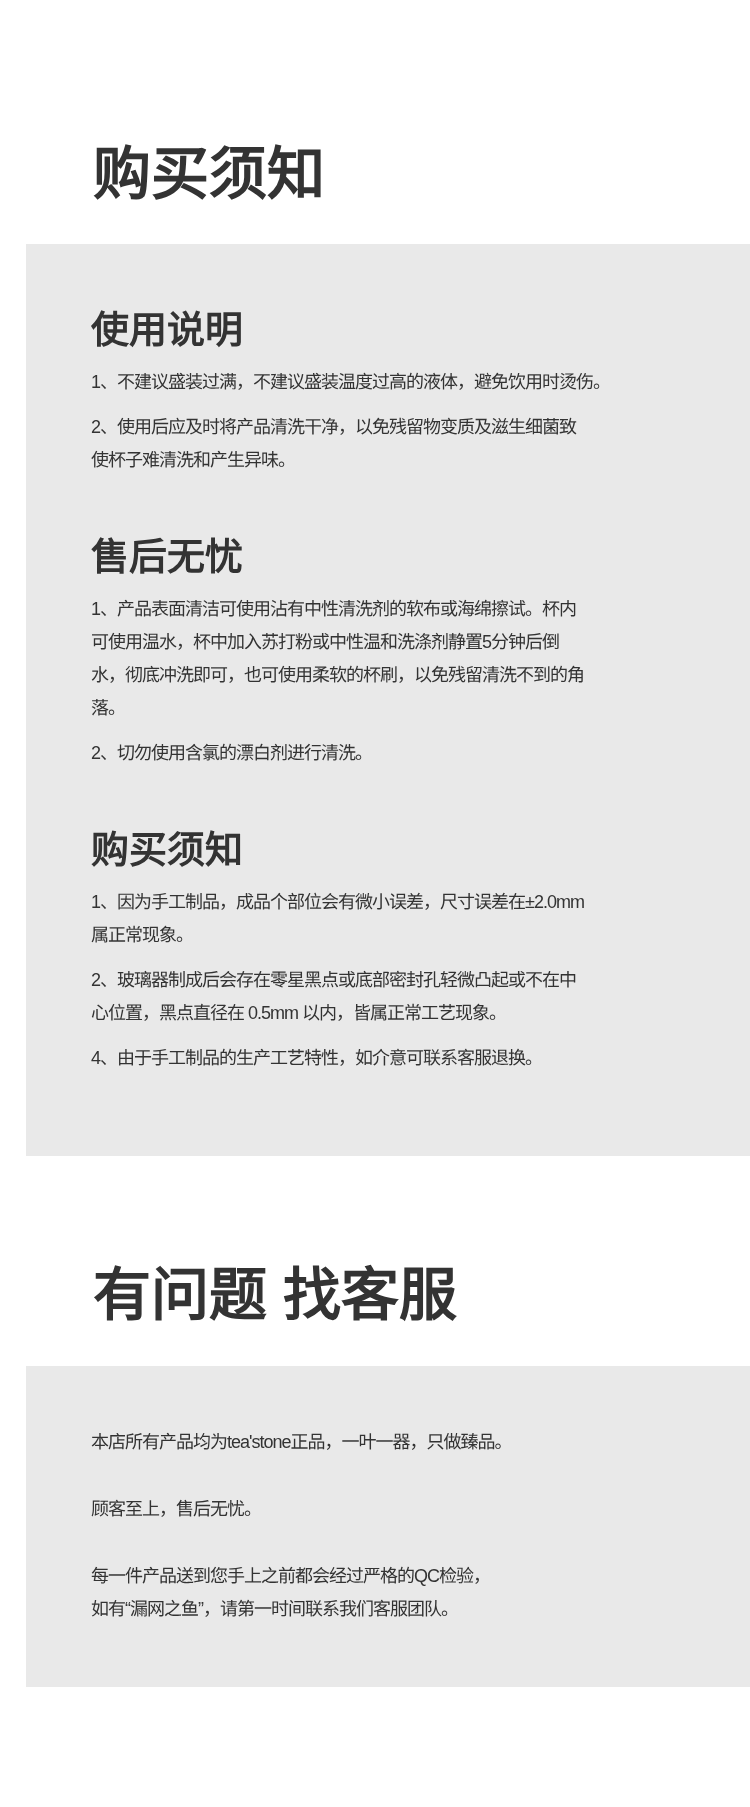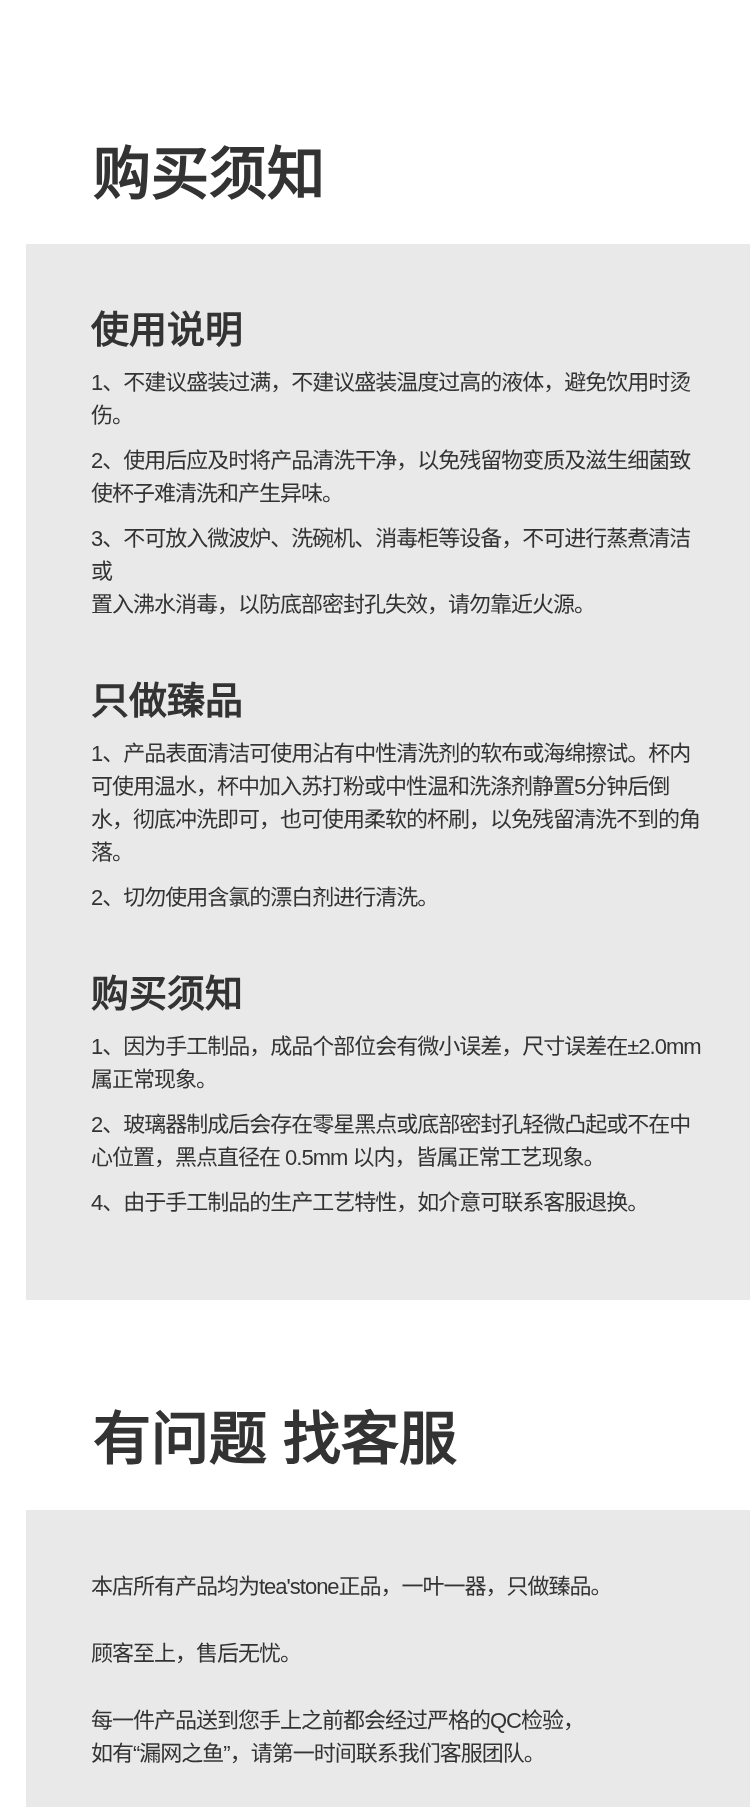--- a/index.html
+++ b/index.html
@@ -43,21 +43,21 @@
     padding: 6px 52px 68px 52px;
   }
   .notice h2 {
     font-size: 38px;
     font-weight: 700;
     line-height: 44px;
     color: var(--text);
     margin: 58px 0 14px 0;
   }
   .notice p, .service-body p {
-    font-size: 22px;
+    font-size: 18px;
     letter-spacing: -1px;
     line-height: 33px;
     font-weight: 400;
     color: var(--text);
   }
   .notice p { margin: 12px 0 0 0; }
 
   .service-body {
     padding: 47px 52px 48px 52px;
   }
@@ -71,25 +71,24 @@
 <div class="band band-white intro">
   <h1 class="big-title">购买须知</h1>
 </div>
 
 <div class="band band-gray notice">
 
   <section>
     <h2>使用说明</h2>
     <p>1、不建议盛装过满，不建议盛装温度过高的液体，避免饮用时烫伤。</p>
     <p>2、使用后应及时将产品清洗干净，以免残留物变质及滋生细菌致<br>使杯子难清洗和产生异味。</p>
-    <p>3、不可放入微波炉、洗碗机、消毒柜等设备，不可进行蒸煮清洁或<br>置入沸水消毒，以防底部密封孔失效，请勿靠近火源。</p>
   </section>
 
   <section>
-    <h2>只做臻品</h2>
+    <h2>售后无忧</h2>
     <p>1、产品表面清洁可使用沾有中性清洗剂的软布或海绵擦试。杯内<br>可使用温水，杯中加入苏打粉或中性温和洗涤剂静置5分钟后倒<br>水，彻底冲洗即可，也可使用柔软的杯刷，以免残留清洗不到的角<br>落。</p>
     <p>2、切勿使用含氯的漂白剂进行清洗。</p>
   </section>
 
   <section>
     <h2>购买须知</h2>
     <p>1、因为手工制品，成品个部位会有微小误差，尺寸误差在±2.0mm<br>属正常现象。</p>
     <p>2、玻璃器制成后会存在零星黑点或底部密封孔轻微凸起或不在中<br>心位置，黑点直径在 0.5mm 以内，皆属正常工艺现象。</p>
     <p>4、由于手工制品的生产工艺特性，如介意可联系客服退换。</p>
   </section>

